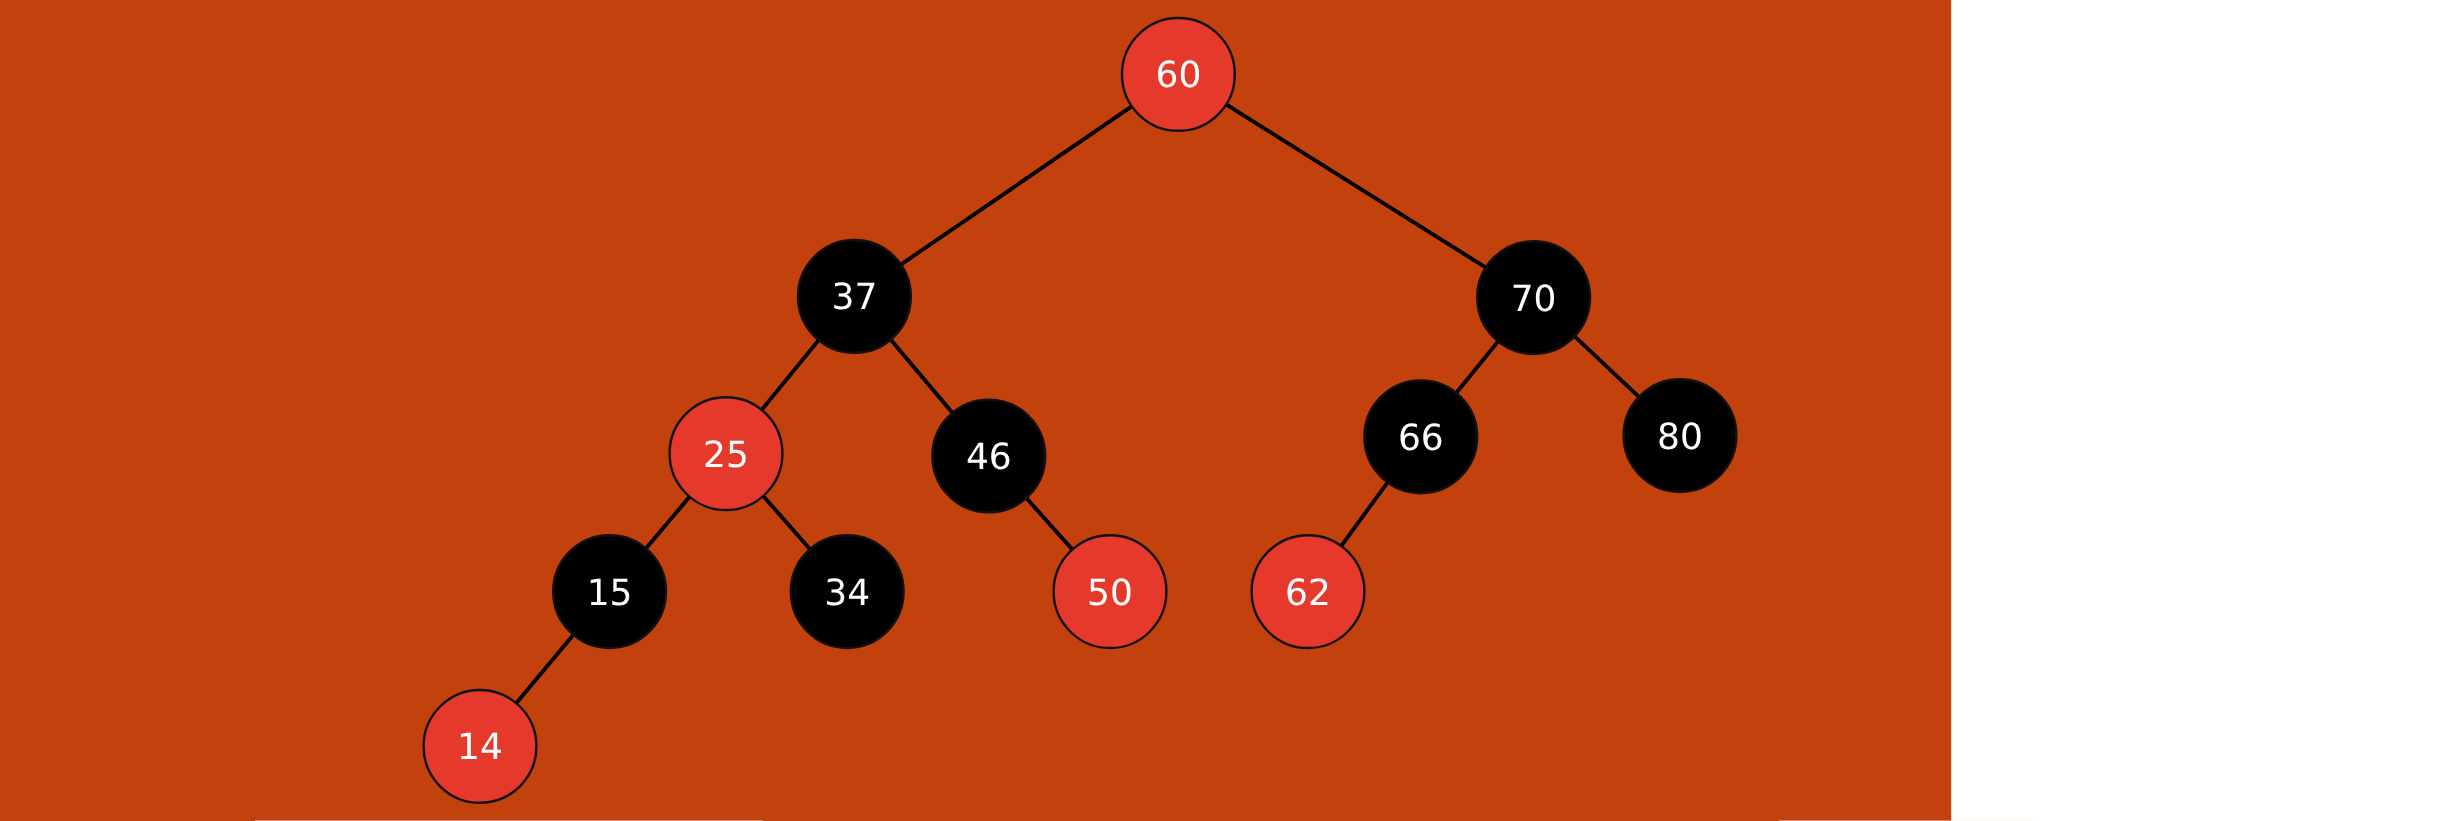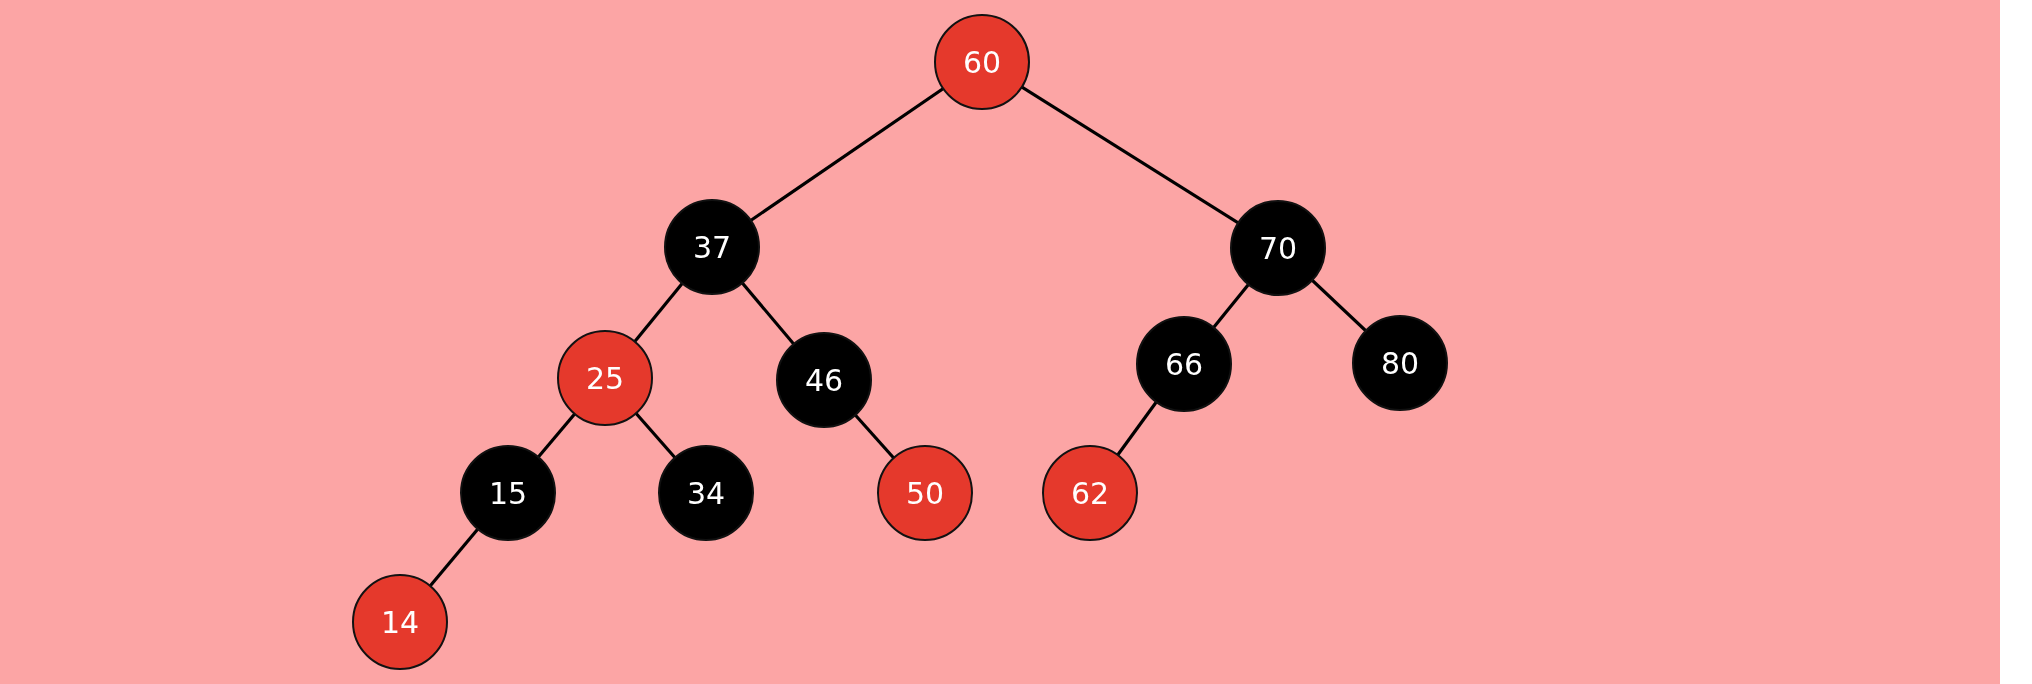--- a/index.html
+++ b/index.html
@@ -2,23 +2,23 @@
 <html><head>
 <meta charset="utf-8">
 <style>
   html, body {
     margin: 0;
     padding: 0;
     background: #ffffff;
   }
   .canvas {
     position: relative;
-    width: 2000px;
+    width: 1626px;
     height: 684px;
-    background: #fca5a5;
+    background: #c2410c;
     overflow: hidden;
     font-family: "DejaVu Sans", "Liberation Sans", sans-serif;
   }
   svg.tree {
     display: block;
     width: 2032px;
     height: 684px;
   }
   .tree-edge {
     stroke: #000000;

